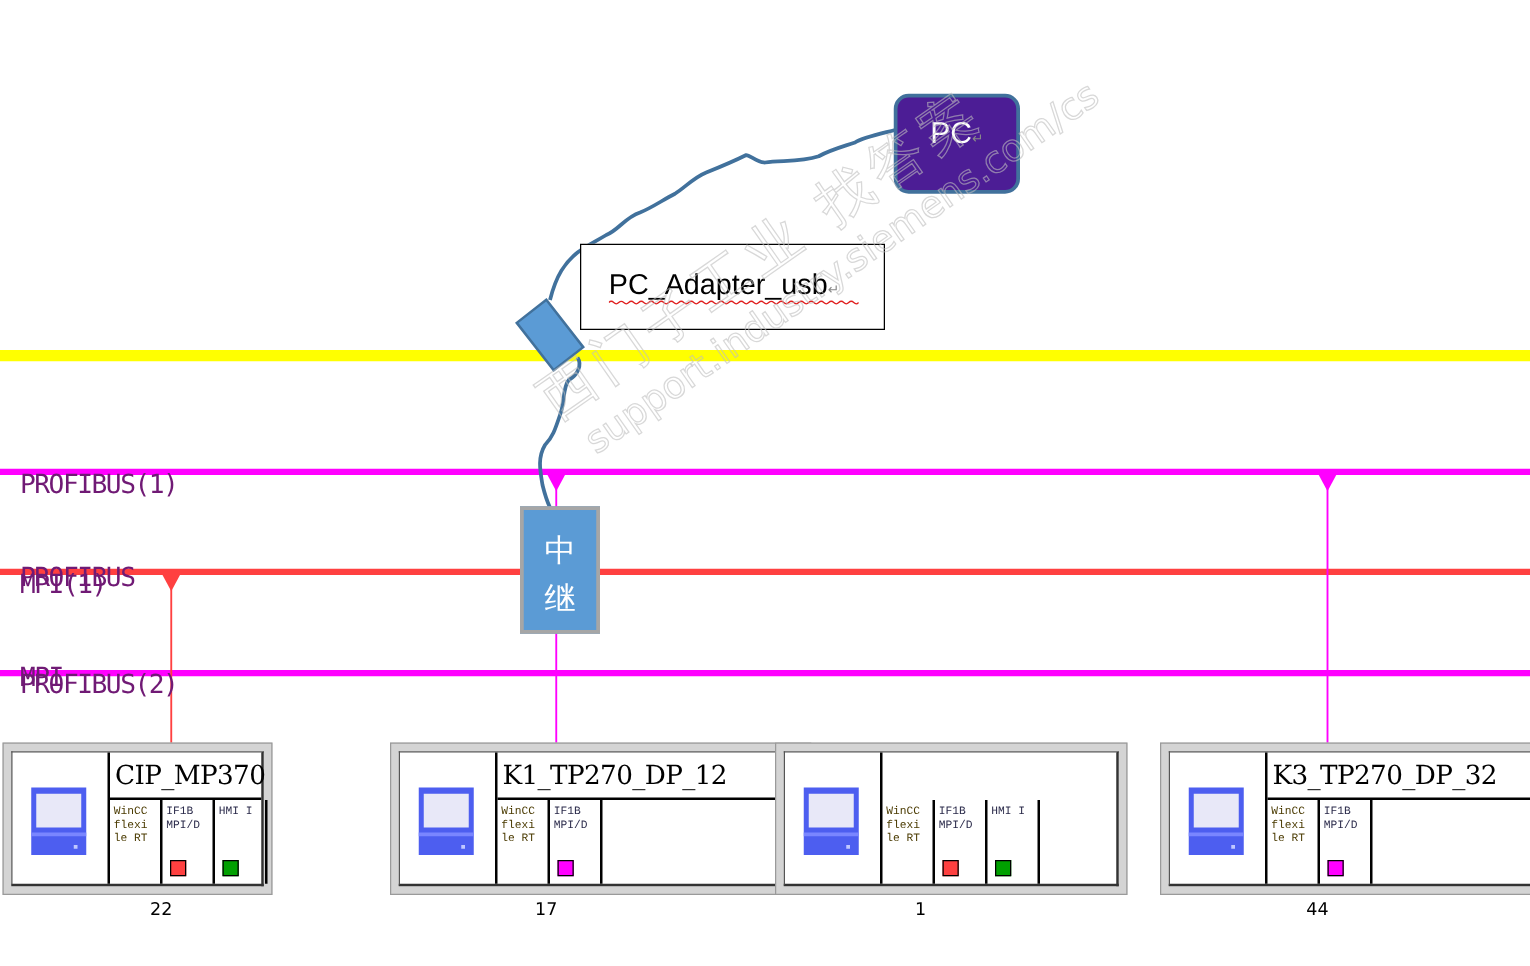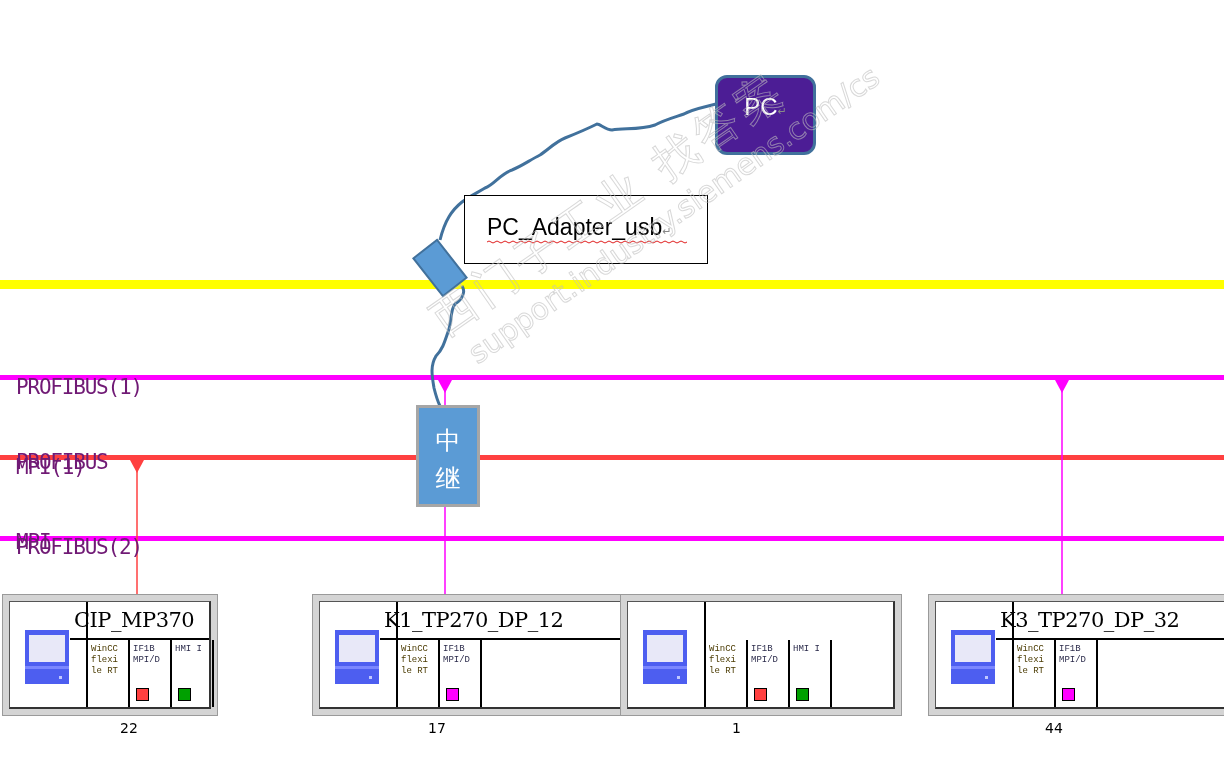--- a/index.html
+++ b/index.html
@@ -2,21 +2,21 @@
 <html><head>
 <meta charset="utf-8">
 <style>
   html,body{margin:0;padding:0;background:#ffffff;}
   body{width:1224px;height:773px;position:relative;overflow:hidden;font-family:"Liberation Sans",sans-serif;}
   #stage{position:absolute;left:0;top:0;width:1224px;height:773px;}
   .bus-label{position:absolute;left:0;font-family:"DejaVu Sans Mono","Liberation Mono",monospace;font-size:21px;line-height:25px;color:#701a75;white-space:pre;letter-spacing:-1.2px;margin-left:16px;}
   .station{position:absolute;top:594px;height:122px;background:#d4d4d4;border:1px solid #9a9a9a;box-sizing:border-box;}
   .station-inner{position:absolute;left:6px;top:6px;right:6px;bottom:6px;background:#fff;border:1px solid #555;border-right:2px solid #333;border-bottom:2px solid #333;box-sizing:border-box;}
   .station .icon-area{position:absolute;left:0;top:0;width:76px;bottom:0;border-right:2px solid #000;}
-  .station .name{position:absolute;left:60px;top:0;right:0;height:36px;border-bottom:2px solid #000;font-family:"DejaVu Serif","Liberation Serif",serif;font-size:21px;line-height:36px;padding-left:4px;white-space:nowrap;letter-spacing:-0.5px;}
+  .station .name{position:absolute;left:78px;top:0;right:0;height:36px;border-bottom:2px solid #000;font-family:"DejaVu Serif","Liberation Serif",serif;font-size:21px;line-height:36px;padding-left:4px;white-space:nowrap;letter-spacing:-0.5px;}
   .slot{position:absolute;top:38px;bottom:0;border-right:2px solid #000;font-family:Liberation Mono, monospace;font-size:9px;line-height:11px;padding:4px 0 0 3px;box-sizing:border-box;white-space:pre;color:#000;}
   .slot.first{color:#4a3a00;}
   .slot.second{color:#2a2a4a;}
   .slot .led{position:absolute;left:6px;bottom:6px;width:11px;height:11px;border:1px solid #000;}
   .station-addr{position:absolute;top:720px;font-family:"DejaVu Sans","Liberation Sans",sans-serif;font-size:14px;text-align:left;width:60px;color:#000;}
   .adapter-box{position:absolute;left:464px;top:195px;width:244px;height:69px;border:1px solid #000;background:#fff;box-sizing:border-box;}
   .adapter-text{position:absolute;left:22px;top:18px;font-family:"Liberation Sans",sans-serif;font-size:23px;color:#000;white-space:nowrap;}
   .squiggle{position:absolute;left:0;bottom:-3px;height:4px;}
   .pc-box{position:absolute;left:715px;top:75px;width:101px;height:80px;background:#4c1d95;border:3px solid #41719c;border-radius:12px;box-sizing:border-box;}
   .pc-text{position:absolute;left:0;right:0;top:15px;text-align:center;color:#fff;font-size:24px;font-family:"Liberation Sans",sans-serif;}

